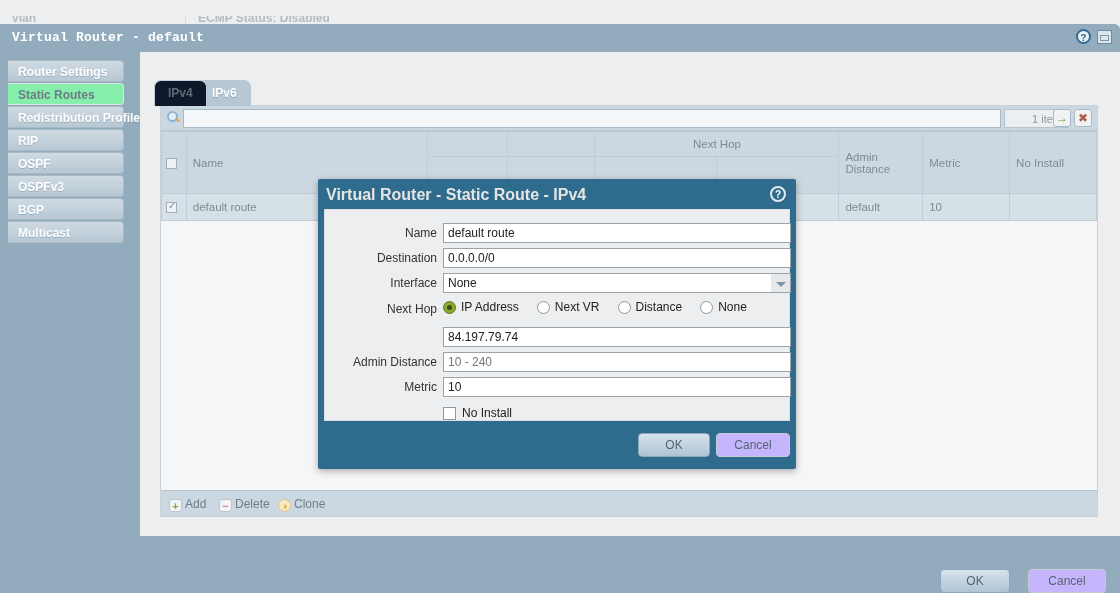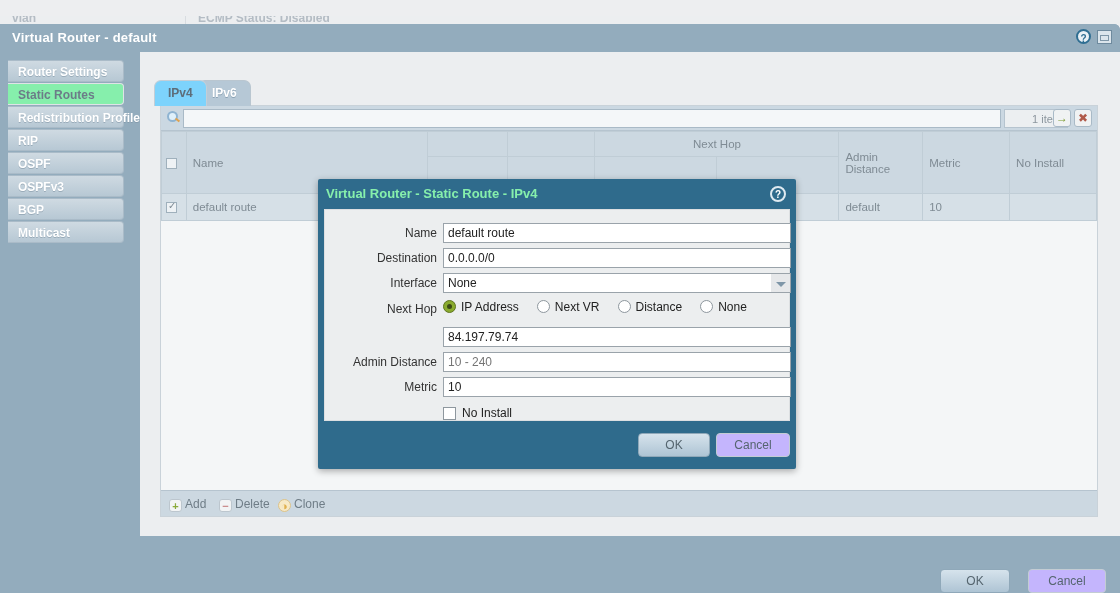--- a/index.html
+++ b/index.html
@@ -29,20 +29,21 @@
   
   .app-panel {
     position: absolute; left: 0; top: 8px; width: 1120px; height: 576px;
     background: #93acbd;
     border-top-right-radius: 6px;
   }
   .app-titlebar {
     position: absolute; left: 0; top: 0; width: 1120px; height: 22px;
     background: #93acbd;
     border-top-right-radius: 6px;
+    font-family: Liberation Mono, monospace;
   }
   .app-title {
     position: absolute; left: 12px; top: 6px;
     font-size: 13px; font-weight: bold; color: #ffffff;
     letter-spacing: .2px;
   }
   .title-icons { position: absolute; right: 8px; top: 5px; display: flex; gap: 6px; align-items: center; }
   .icon-help-blue {
     width: 15px; height: 15px; border-radius: 50%;
     border: 2px solid #2f6e92; background: #eaf1f6;
@@ -92,21 +93,21 @@
   .tabs-row { position: absolute; left: 14px; top: 28px; height: 26px; }
   .tab {
     position: absolute; top: 0; height: 26px; line-height: 25px;
     padding: 0 13px;
     font-size: 12px; font-weight: bold;
     border: 1px solid #b9c6d0;
     border-bottom: none;
     border-top-left-radius: 7px; border-top-right-radius: 7px;
     box-sizing: border-box; cursor: pointer; white-space: nowrap;
   }
-  .tab.active { left: 0; background: #7dd3fc; color: #5d6d79; z-index: 2; border-color:#c3ced7; }
+  .tab.active { left: 0; background: #0f172a; color: #5d6d79; z-index: 2; border-color:#c3ced7; }
   .tab.inactive { left: 44px; background: #b6c8d6; color: #ffffff; z-index: 1; text-shadow: 0 1px 0 rgba(110,135,155,.6); }
 
   .table-wrap {
     position: absolute; left: 20px; top: 53px; width: 938px; height: 412px;
     background: #f4f6f7;
     border: 1px solid #c9d2d9;
     box-sizing: border-box;
   }
   .search-row {
     position: absolute; left: 0; top: 0; width: 100%; height: 25px;
@@ -210,21 +211,21 @@
     position: absolute; left: 318px; top: 163px; width: 478px; height: 290px;
     background: #2f6b8c;
     box-shadow: 0 2px 7px rgba(0,0,0,.33);
     border-radius: 2px;
   }
   .modal-title {
     position: absolute; left: 0; top: 0; width: 100%; height: 30px;
   }
   .modal-title .txt {
     position: absolute; left: 8px; top: 7px;
-    font-size: 13px; font-weight: bold; color: #86efac;
+    font-size: 16px; font-weight: bold; color: #e5e5e5;
   }
   .modal-help {
     position: absolute; right: 10px; top: 7px;
     width: 16px; height: 16px; border-radius: 50%;
     border: 2px solid #dfeaf1; background: #2f6b8c; color: #ffffff;
     font-size: 10px; font-weight: bold; line-height: 14px; text-align: center;
     box-sizing: border-box; cursor: pointer;
   }
   .modal-body {
     position: absolute; left: 6px; top: 30px; width: 466px; height: 212px;
@@ -252,21 +253,21 @@
     position: absolute; right: 0; top: 0; width: 20px; height: 20px;
     border: 1px solid #9aa3aa; border-left: none; background: #e6e8ea; box-sizing: border-box;
     cursor: pointer;
   }
   .select-wrap .sel-arrow::after {
     content: ""; position: absolute; left: 5px; top: 8px;
     border-left: 5px solid transparent; border-right: 5px solid transparent;
     border-top: 5px solid #7e96a8;
   }
   .radio-group { position: absolute; left: 118px; top: 1px; display: flex; align-items: center; }
-  .radio-item { display: flex; align-items: flex-start; margin-right: 18px; cursor: pointer; }
+  .radio-item { display: flex; align-items: flex-end; margin-right: 18px; cursor: pointer; }
   .radio {
     width: 13px; height: 13px; border-radius: 50%;
     border: 1px solid #8e979e; background: #ffffff; box-sizing: border-box;
     margin-right: 5px; position: relative;
   }
   .radio.on { background: #8aab2e; border-color: #5f7520; }
   .radio.on::after {
     content: ""; position: absolute; left: 3px; top: 3px; width: 5px; height: 5px;
     border-radius: 50%; background: #3c4a15;
   }

